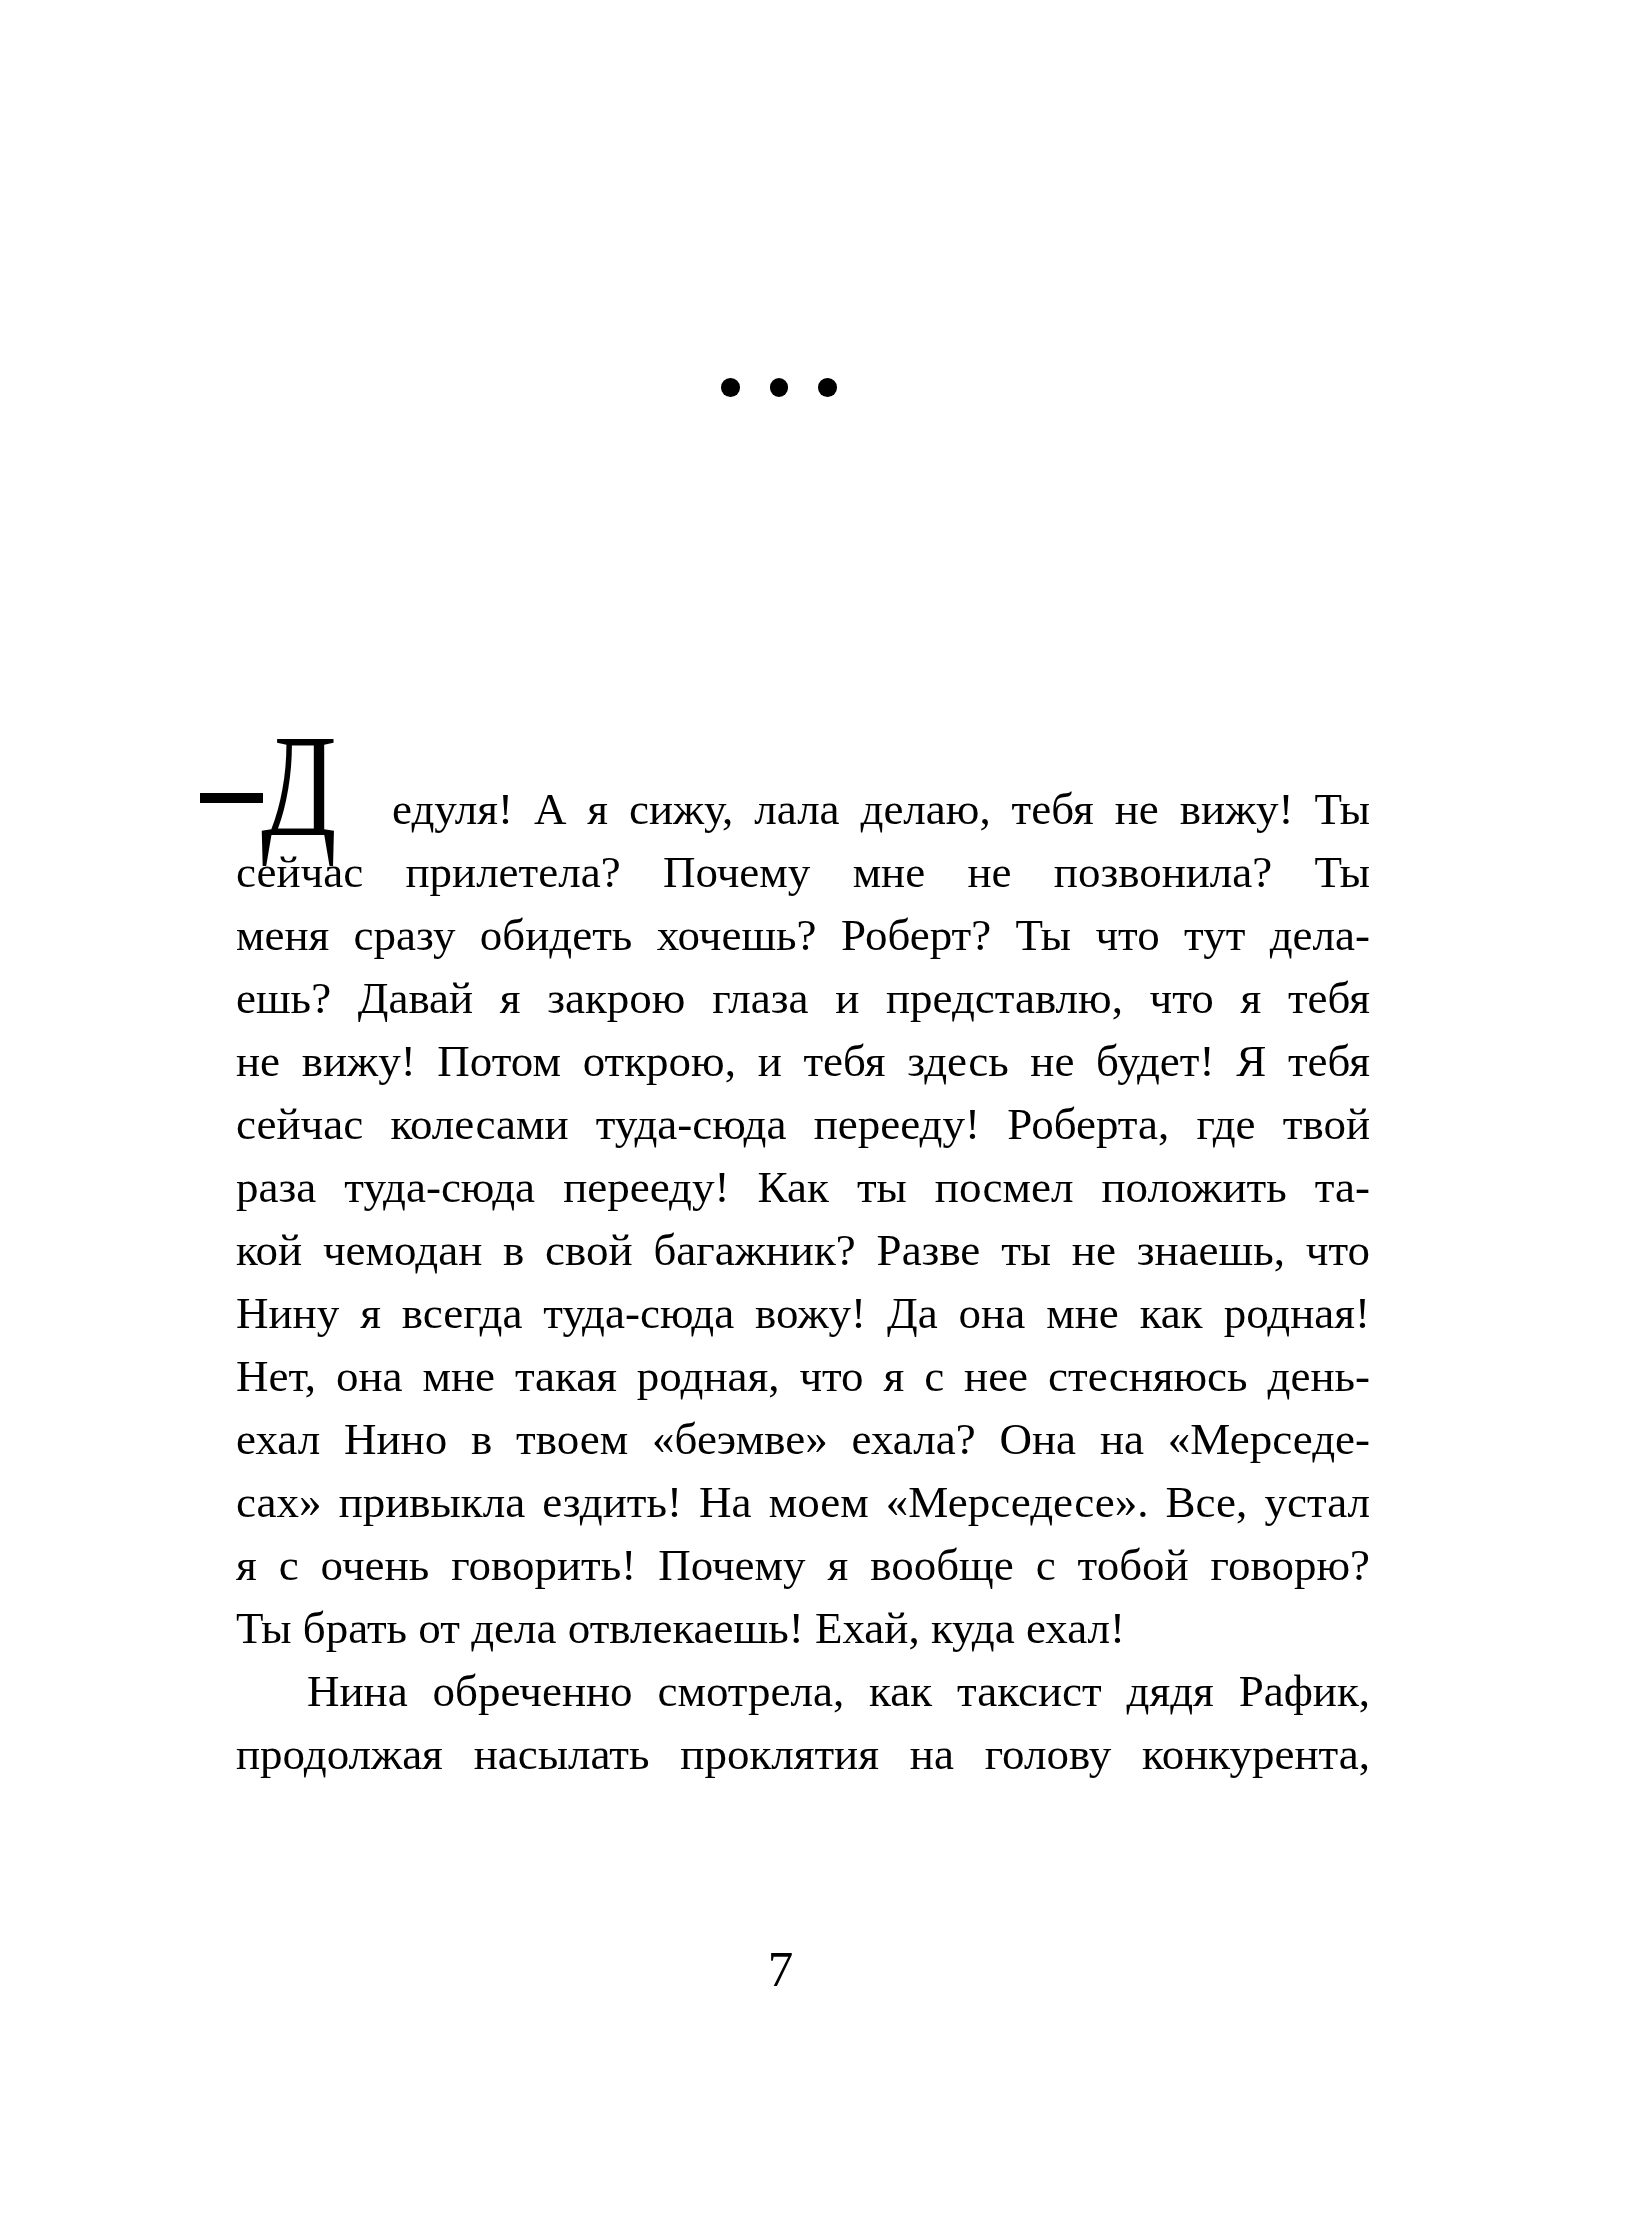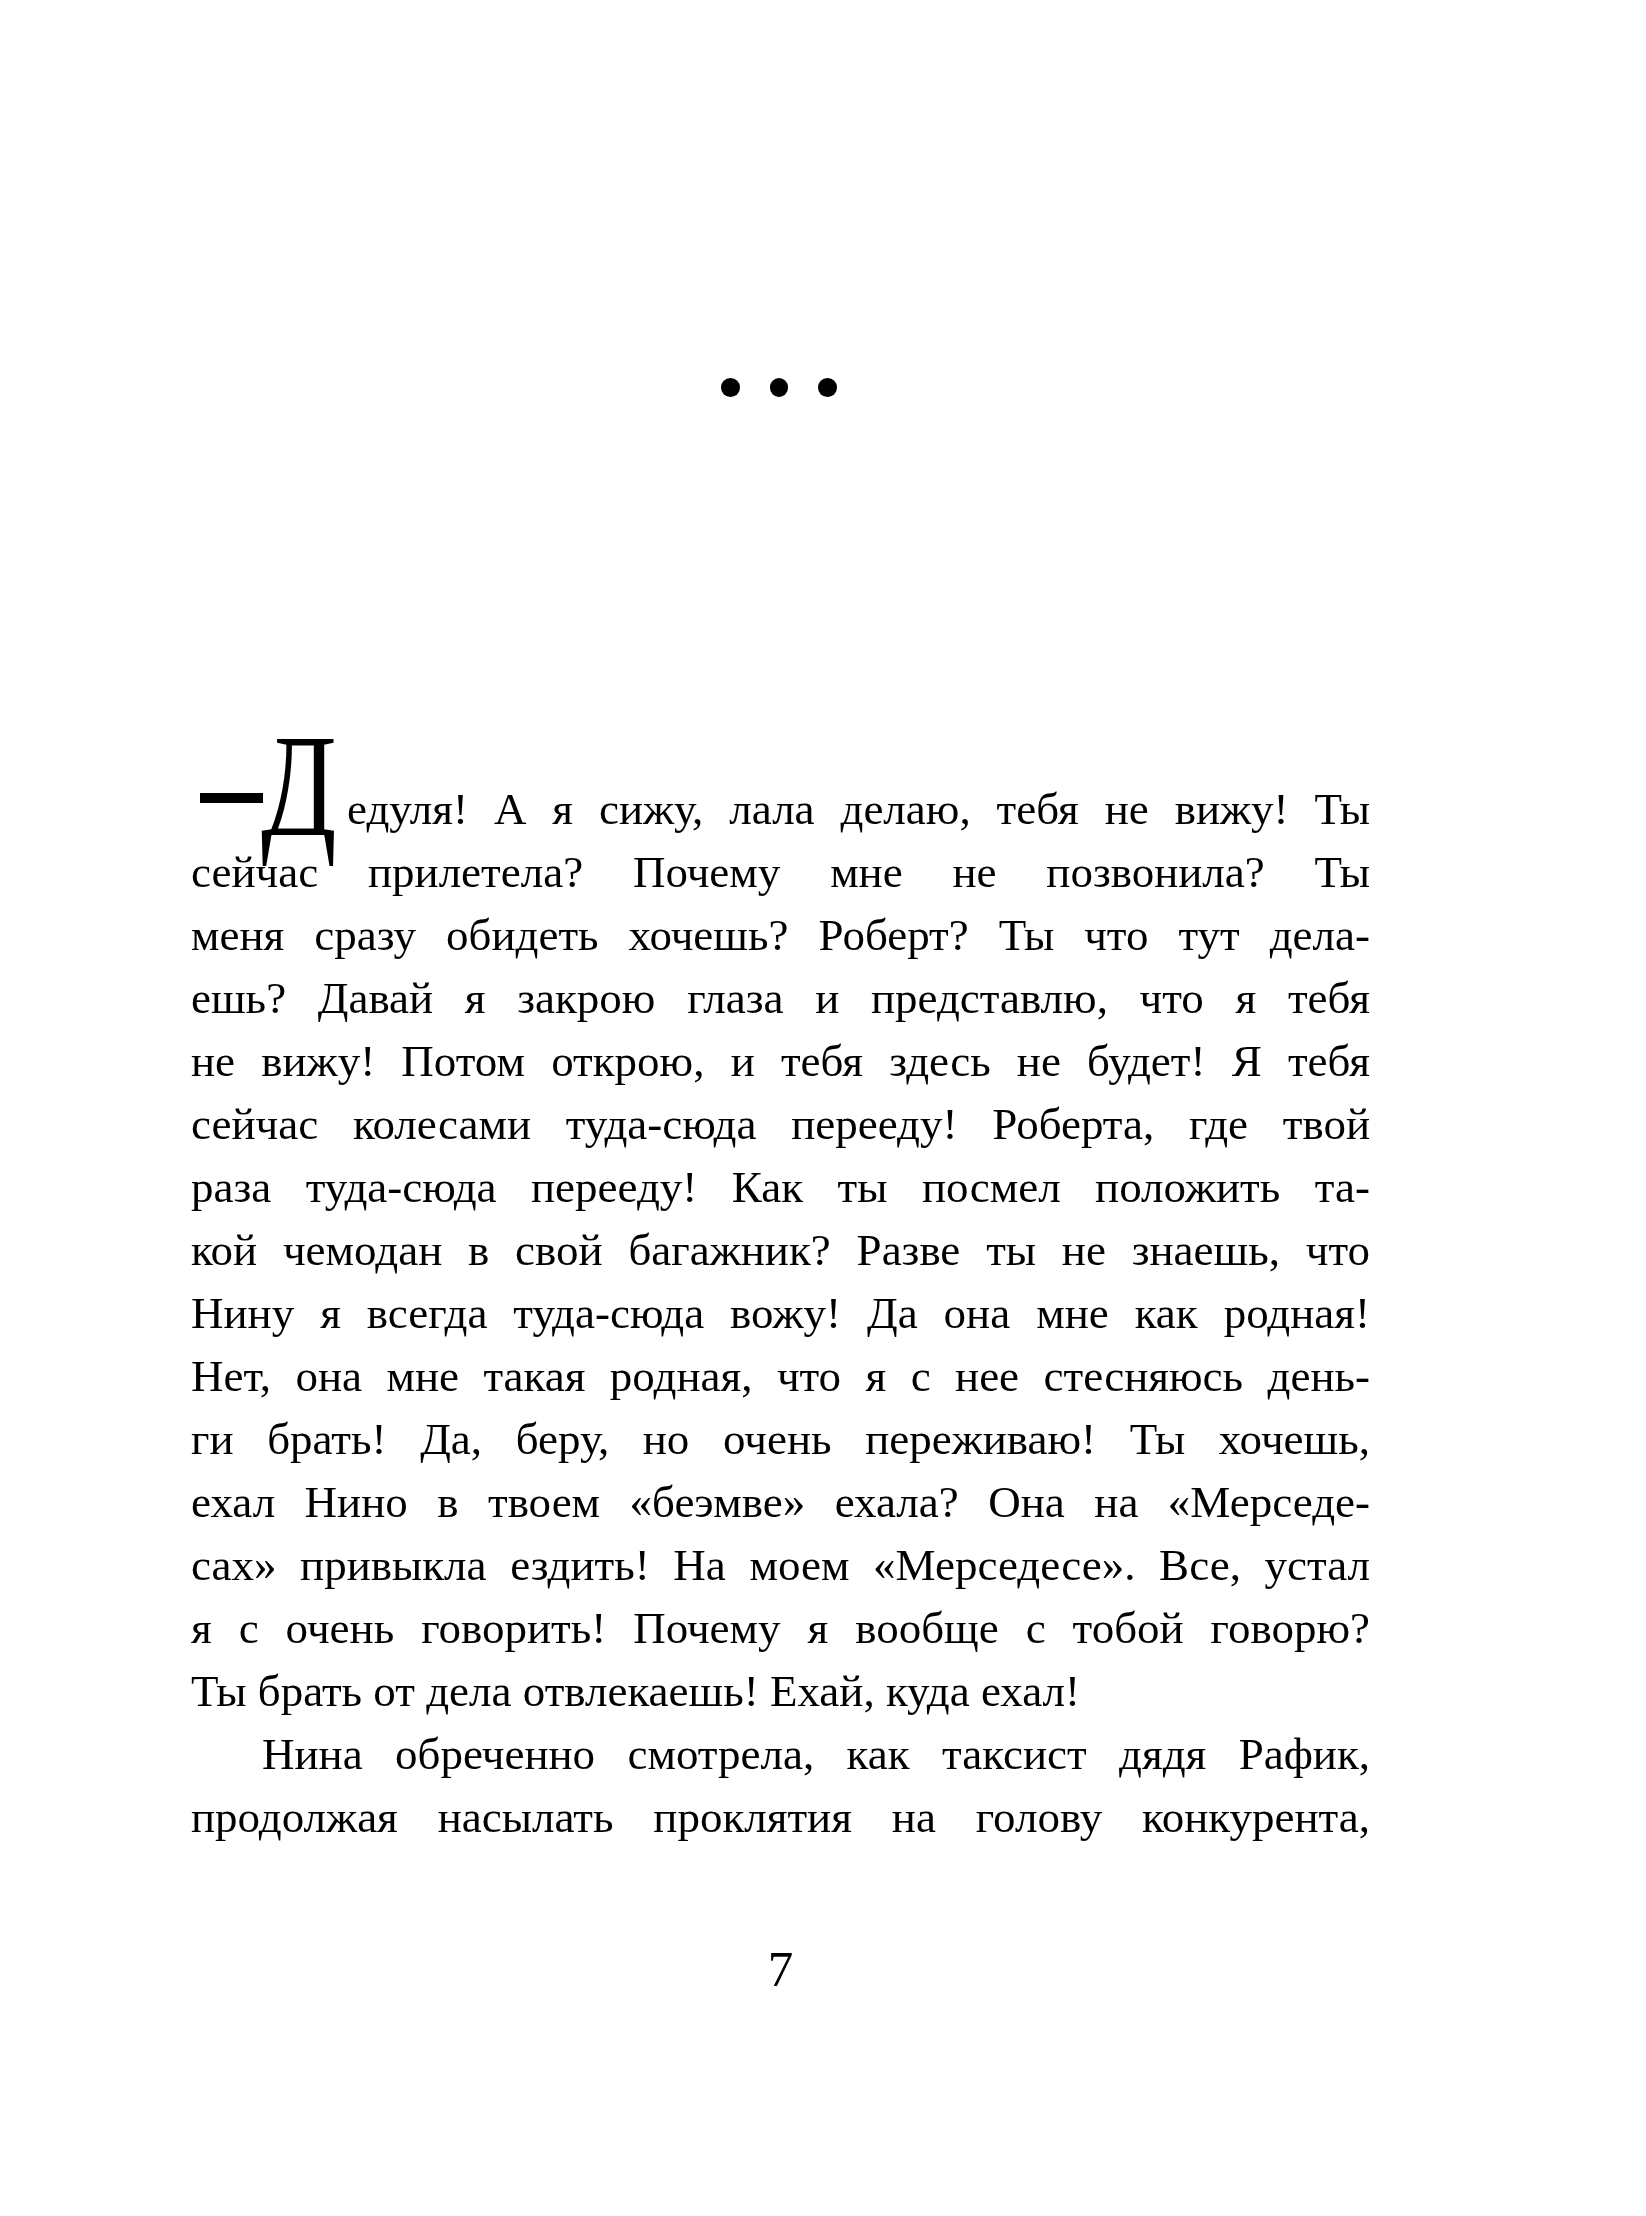--- a/index.html
+++ b/index.html
@@ -59,20 +59,21 @@
     left: 191px;
     top: 778px;
     width: 1179px;
     font-size: 45px;
   }
   .line {
     height: 63px;
     line-height: 63px;
     text-align: justify;
     text-align-last: justify;
+    margin-left: 45px;
   }
   .line.first-line {
     padding-left: 156px;
   }
   .line.ragged {
     text-align-last: left;
   }
   .line.indent {
     text-indent: 71px;
   }
@@ -106,21 +107,20 @@
     <div class="line first-line">едуля! А я сижу, лала делаю, тебя не вижу! Ты</div>
     <div class="line">сейчас прилетела? Почему мне не позвонила? Ты</div>
     <div class="line">меня сразу обидеть хочешь? Роберт? Ты что тут дела-</div>
     <div class="line">ешь? Давай я закрою глаза и представлю, что я тебя</div>
     <div class="line">не вижу! Потом открою, и тебя здесь не будет! Я тебя</div>
     <div class="line">сейчас колесами туда-сюда перееду! Роберта, где твой</div>
     <div class="line">раза туда-сюда перееду! Как ты посмел положить та-</div>
     <div class="line">кой чемодан в свой багажник? Разве ты не знаешь, что</div>
     <div class="line">Нину я всегда туда-сюда вожу! Да она мне как родная!</div>
     <div class="line">Нет, она мне такая родная, что я с нее стесняюсь день-</div>
-    <div class="line">ги брать! Да, беру, но очень переживаю! Ты хочешь,</div>
     <div class="line">ехал Нино в твоем «беэмве» ехала? Она на «Мерседе-</div>
     <div class="line">сах» привыкла ездить! На моем «Мерседесе». Все, устал</div>
     <div class="line">я с очень говорить! Почему я вообще с тобой говорю?</div>
     <div class="line ragged">Ты брать от дела отвлекаешь! Ехай, куда ехал!</div>
     <div class="line indent">Нина обреченно смотрела, как таксист дядя Рафик,</div>
     <div class="line">продолжая насылать проклятия на голову конкурента,</div>
   </div>
 
   <div class="page-number">7</div>
 

